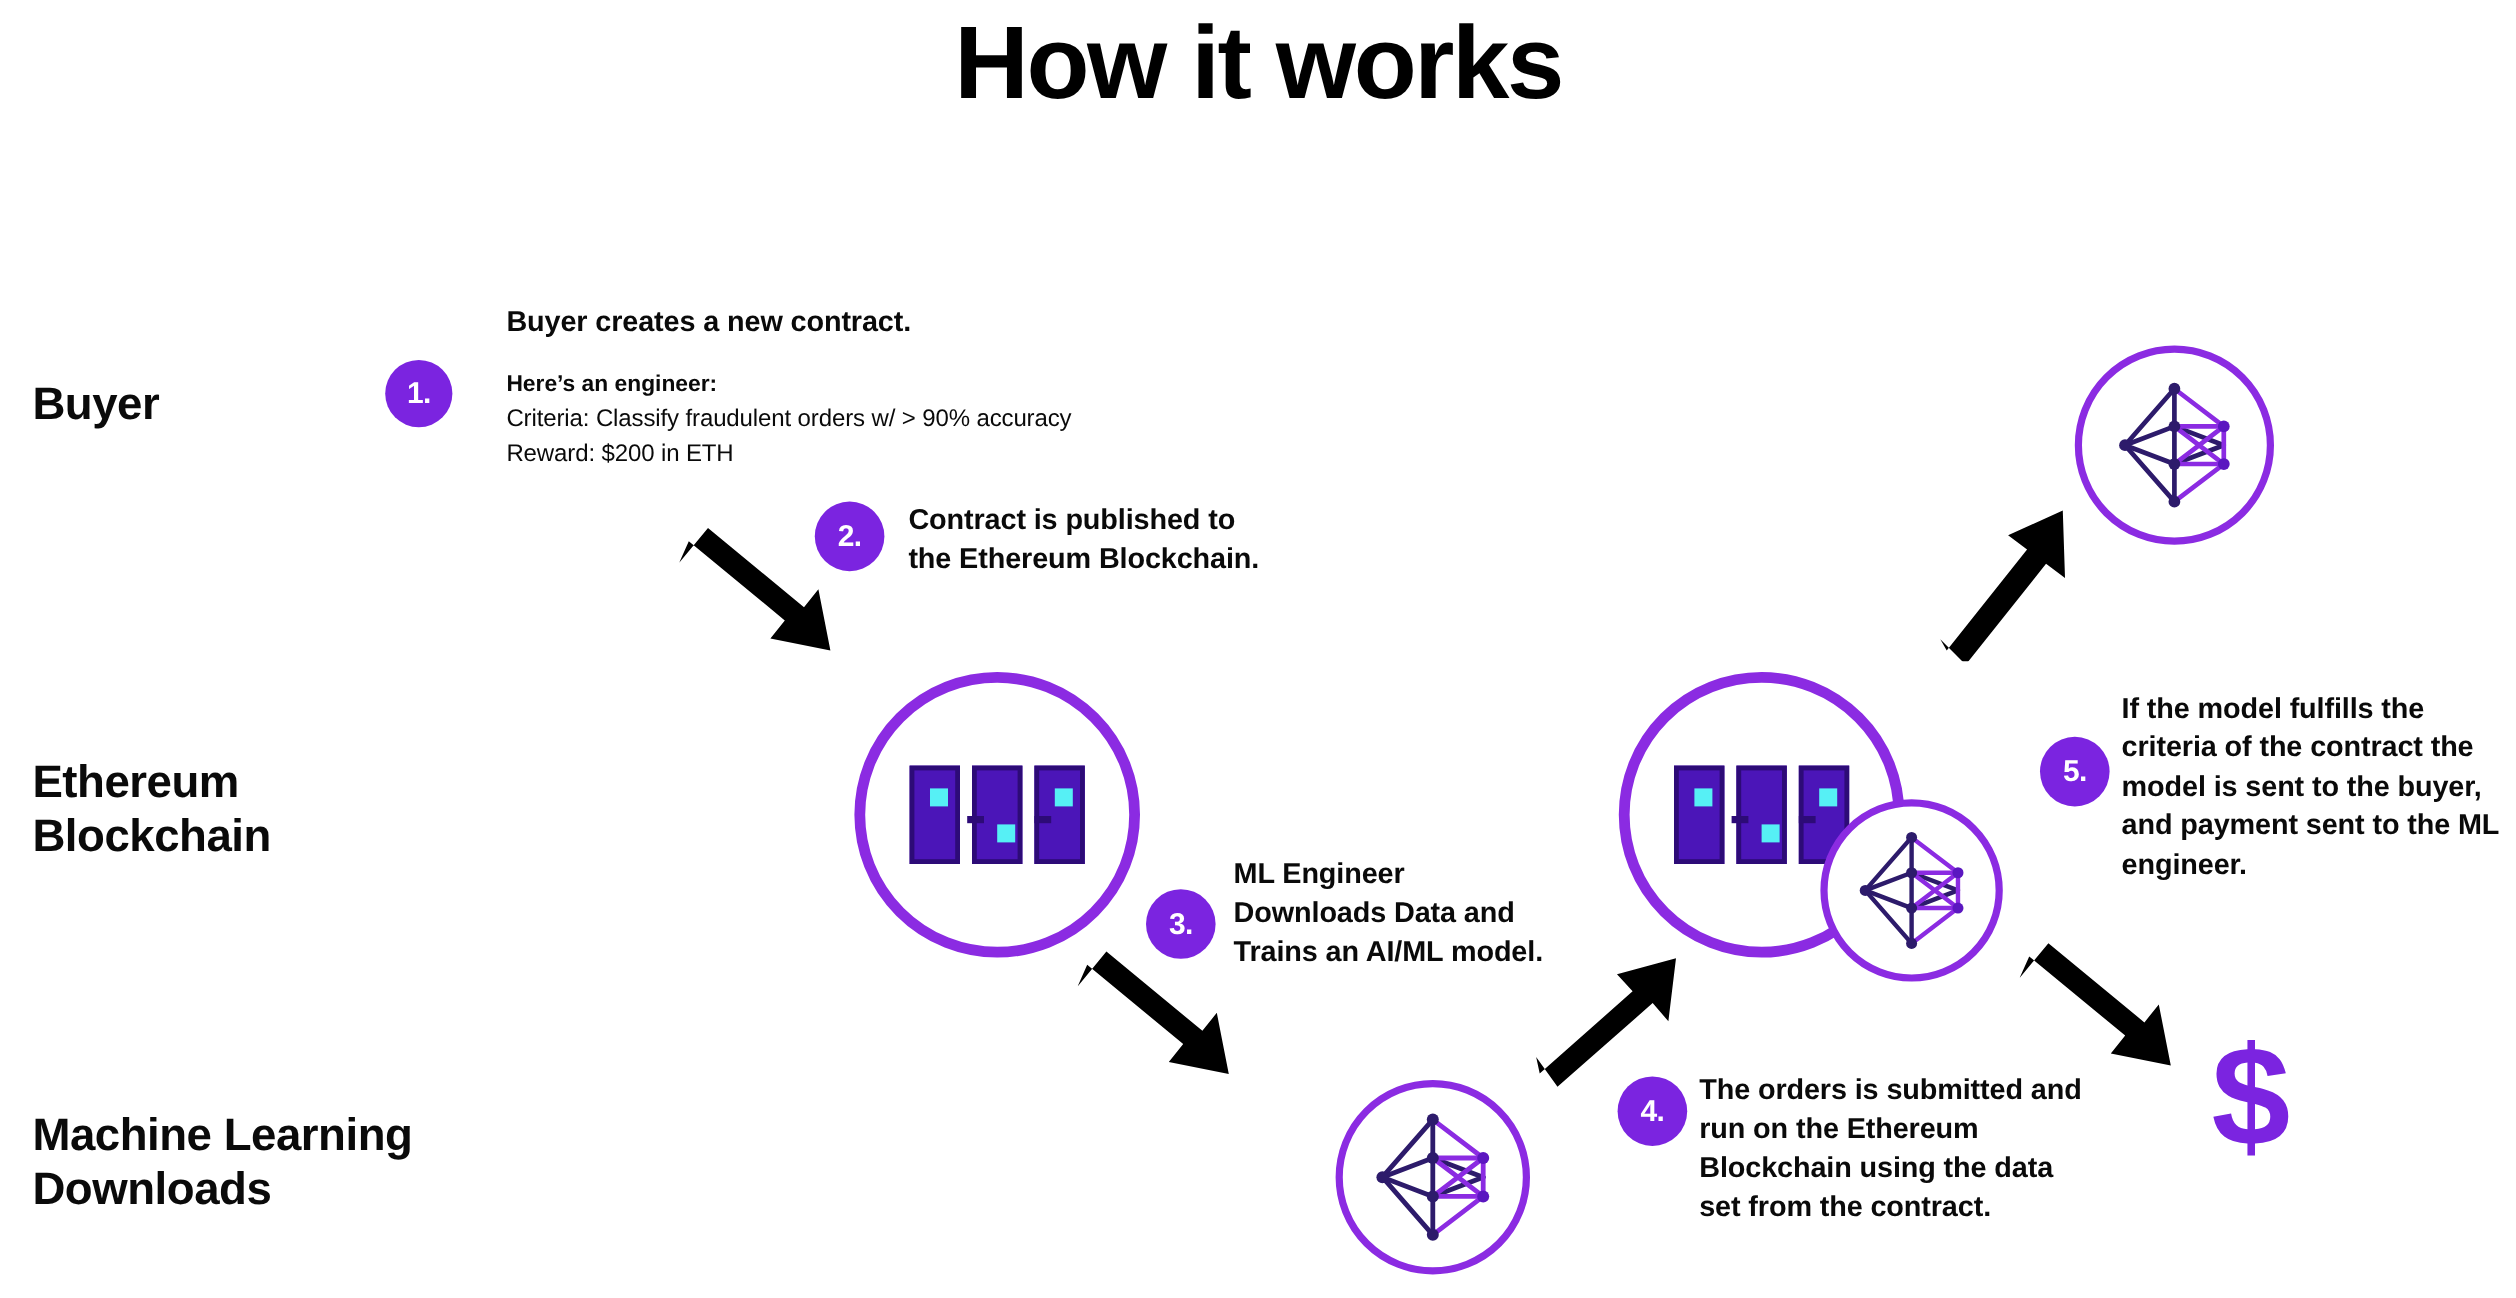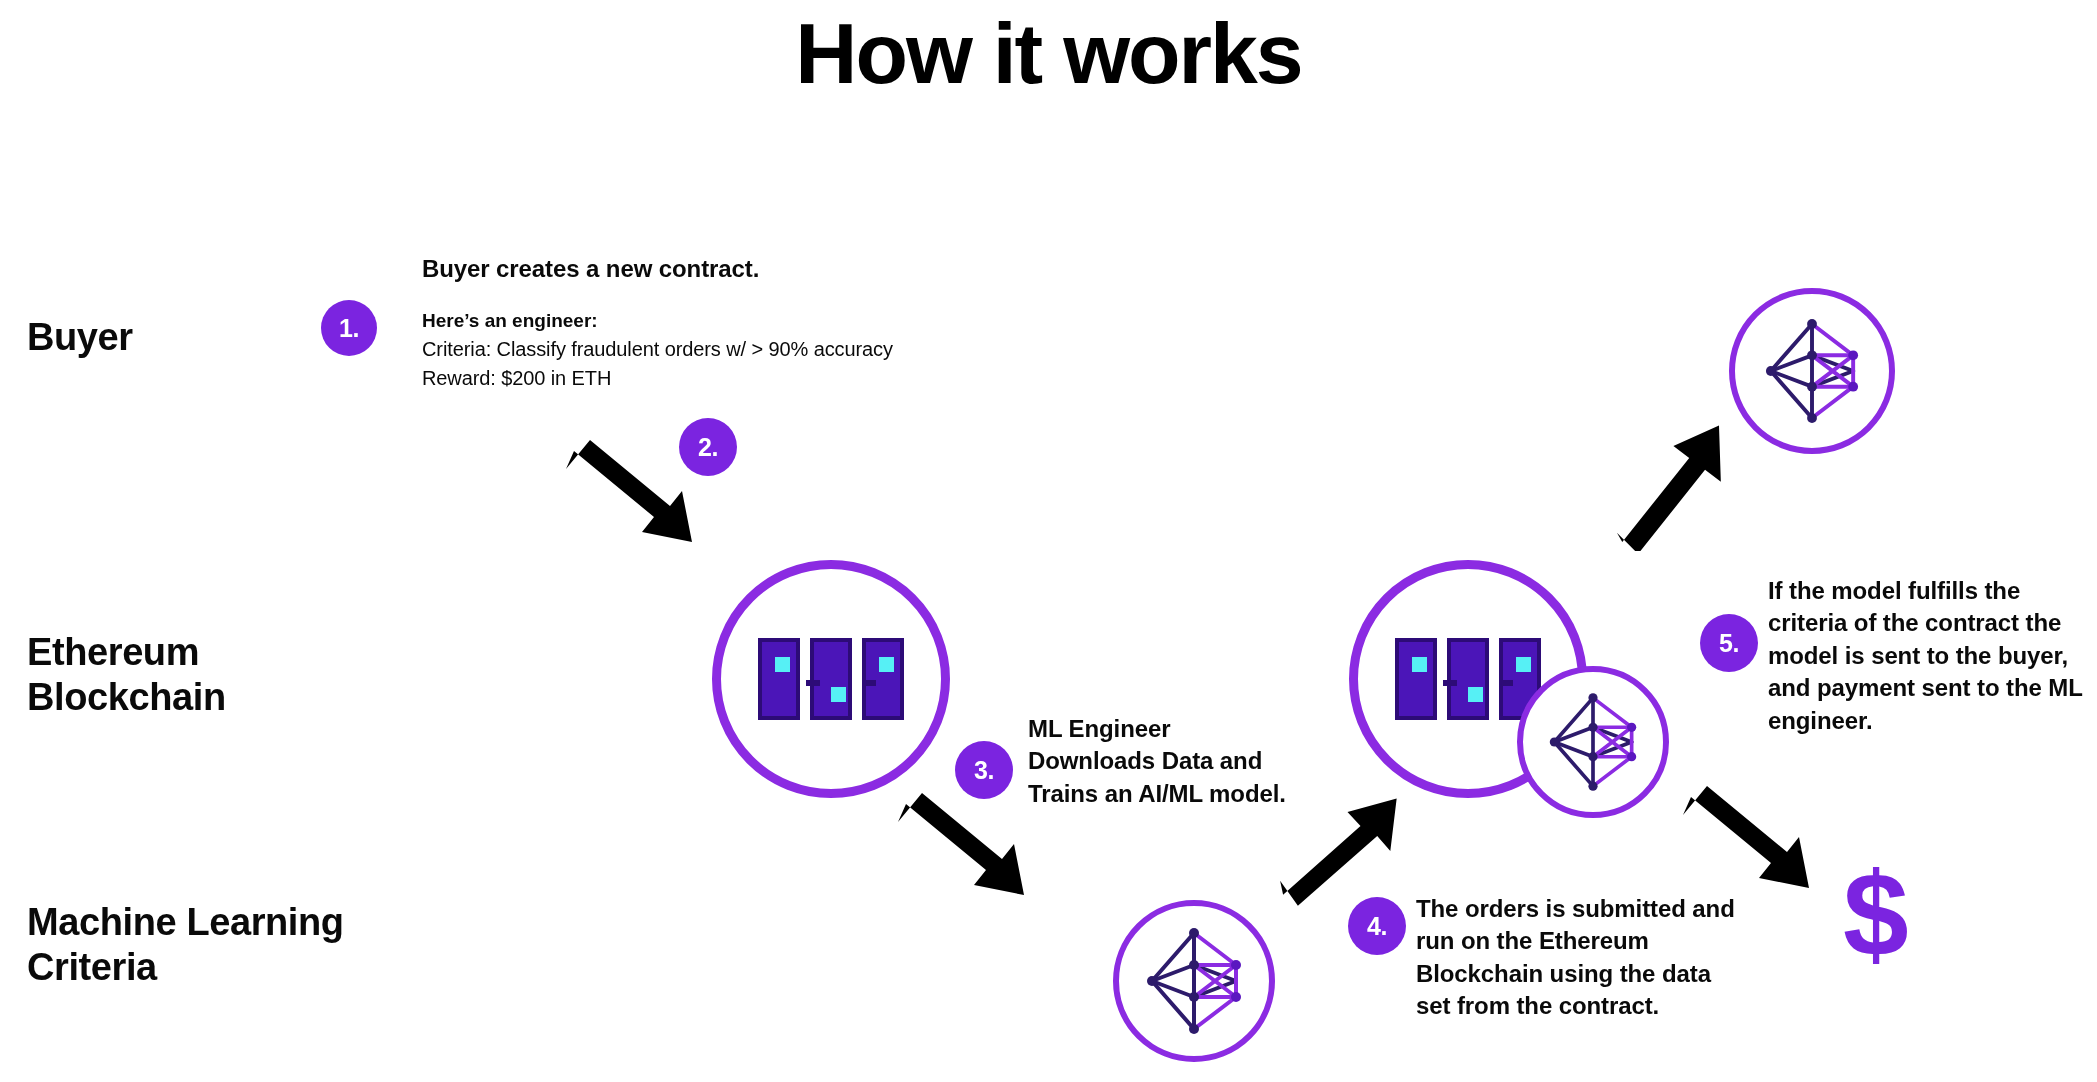--- a/index.html
+++ b/index.html
@@ -37,21 +37,21 @@
   .row-label {
     position: absolute;
     font-size: 38px;
     font-weight: 800;
     color: #0a0a0a;
     line-height: 1.18;
     letter-spacing: -0.4px;
   }
   #label-buyer      { left: 27px; top: 315px; }
   #label-ethereum   { left: 27px; top: 630px; }
-  #label-mle        { left: 27px; top: 900px; width: 430px; }
+  #label-mle        { left: 27px; top: 924px; width: 430px; }
 
   
   .badge {
     position: absolute;
     border-radius: 50%;
     background: #7b24e0;
     color: #ffffff;
     font-weight: 800;
     display: flex;
     align-items: center;
@@ -192,38 +192,42 @@
 
   <div class="row-label" id="label-buyer">Buyer</div>
 
   <div class="row-label" id="label-ethereum">
     <div>Ethereum</div>
     <div>Blockchain</div>
   </div>
 
   <div class="row-label" id="label-mle">
     <div>Machine Learning</div>
-    <div>Criteria</div>
+    <div>Downloads</div>
   </div>
 
   <div class="badge" id="badge-1">1.</div>
   <div class="step-text" id="step1-text">
     <div class="step-head">Buyer creates a new contract.</div>
     <div class="step-sub-title">Here’s an engineer:</div>
     <div class="step-sub-line">Criteria: Classify fraudulent orders w/ &gt; 90% accuracy</div>
     <div class="step-sub-line">Reward: $200 in ETH</div>
   </div>
 
   <div class="arrow" id="arrow-1">
     <svg width="140" height="115" viewBox="0 0 140 115">
       <path d="M0 35 L24 6 L104 72 L116 57 L126 108 L76 98 L88 83 L8 17 Z" fill="#000000"></path>
     </svg>
   </div>
 
   <div class="badge" id="badge-2">2.</div>
+  <div class="step-text step-head" id="step2-text">
+    <div>Contract is published to</div>
+    <div>the Ethereum Blockchain.</div>
+  </div>
 
   <div class="bc-circle" id="bc-1">
     <div class="bc-inner">
       <div class="blocks-wrap">
         <div class="block">
             <span class="chip chip-a"></span>
           </div>
         <div class="block">
             <span class="chip chip-b"></span>
           </div>

